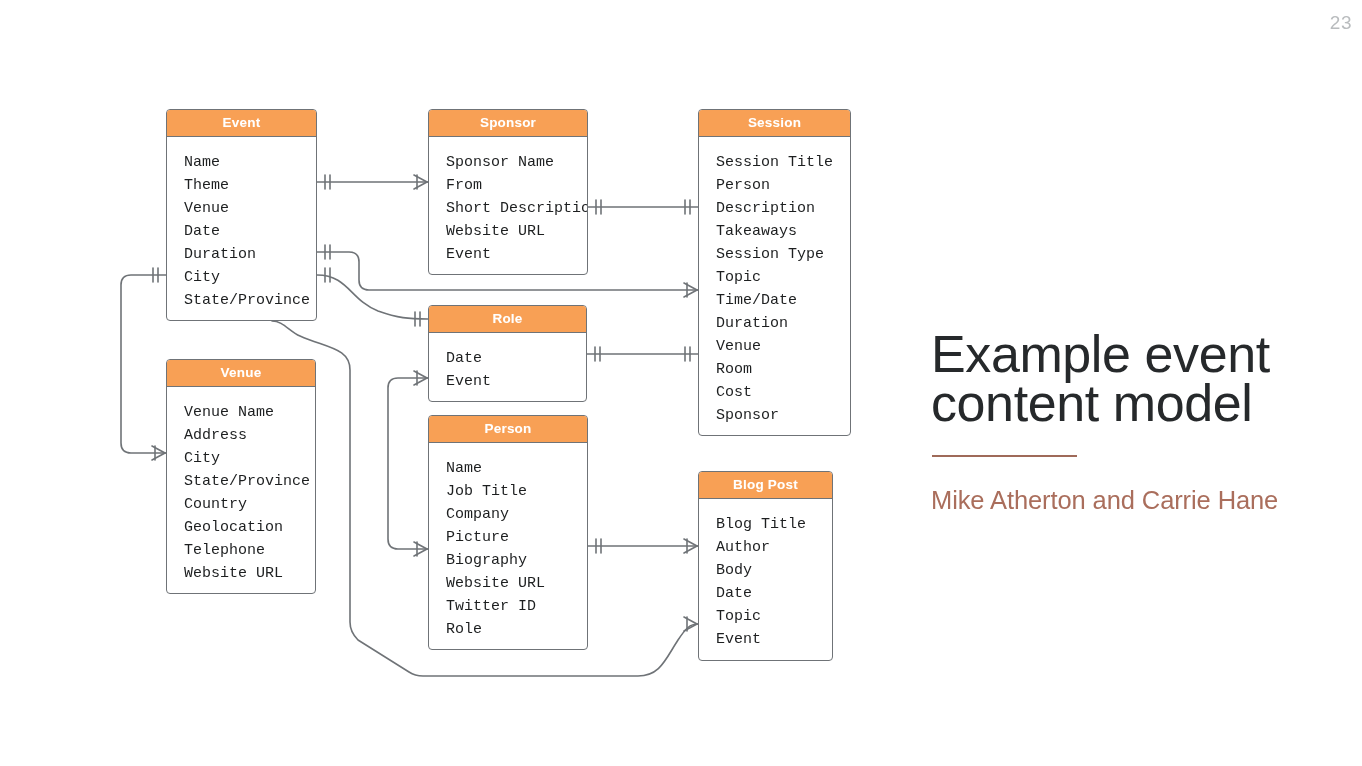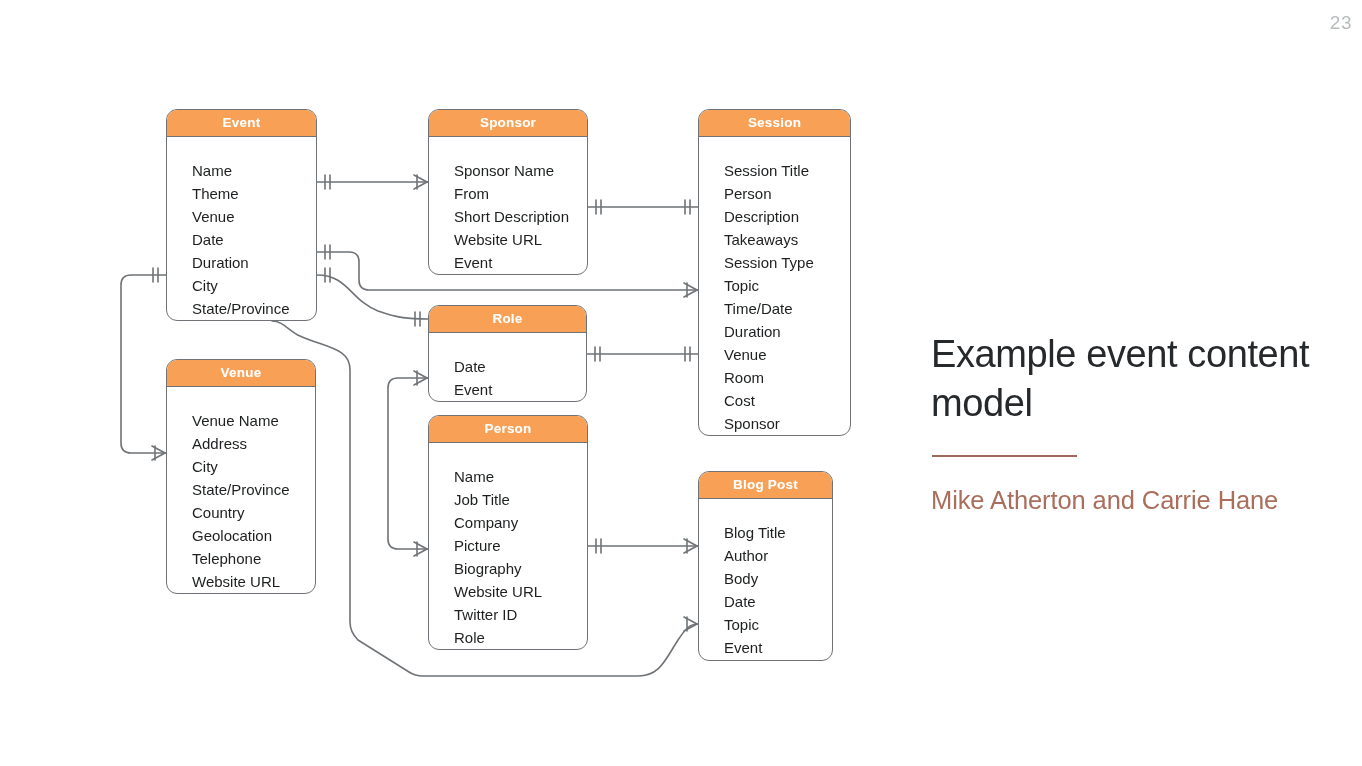--- a/index.html
+++ b/index.html
@@ -40,59 +40,60 @@
     width: 910px;
     height: 766px;
     overflow: visible;
   }
 
   .entity {
     position: absolute;
     box-sizing: border-box;
     background: #ffffff;
     border: 1.6px solid #6f7377;
-    border-radius: 11px;
+    border-radius: 4px;
     overflow: hidden;
     z-index: 3;
   }
   .entity-header {
     background: #f8a055;
     color: #ffffff;
     font-weight: bold;
     font-size: 13.5px;
     text-align: center;
     line-height: 26px;
     height: 26px;
     border-bottom: 1.4px solid #6f7377;
     letter-spacing: .2px;
     text-shadow: 0 0 1px rgba(255,255,255,.25);
   }
   .entity-fields {
     list-style: none;
-    margin: 12px;
+    margin: 4px;
     padding: 10px 0 8px 0;
+    font-family: Liberation Mono, monospace;
   }
   .entity-fields li {
     font-size: 15px;
     color: #1d1f20;
     line-height: 23px;
     height: 23px;
     padding-left: 13px;
     white-space: nowrap;
   }
 
   
   #text-panel {
     position: absolute;
     left: 931px;
     top: 330px;
     width: 400px;
   }
   #slide-title {
-    font-size: 38px;
+    font-size: 52px;
     line-height: 49px;
     font-weight: normal;
     color: #26292b;
     margin: 0;
     letter-spacing: -.4px;
   }
   #slide-source {
     font-size: 25.5px;
     line-height: 36px;
     color: #aa6e5c;

